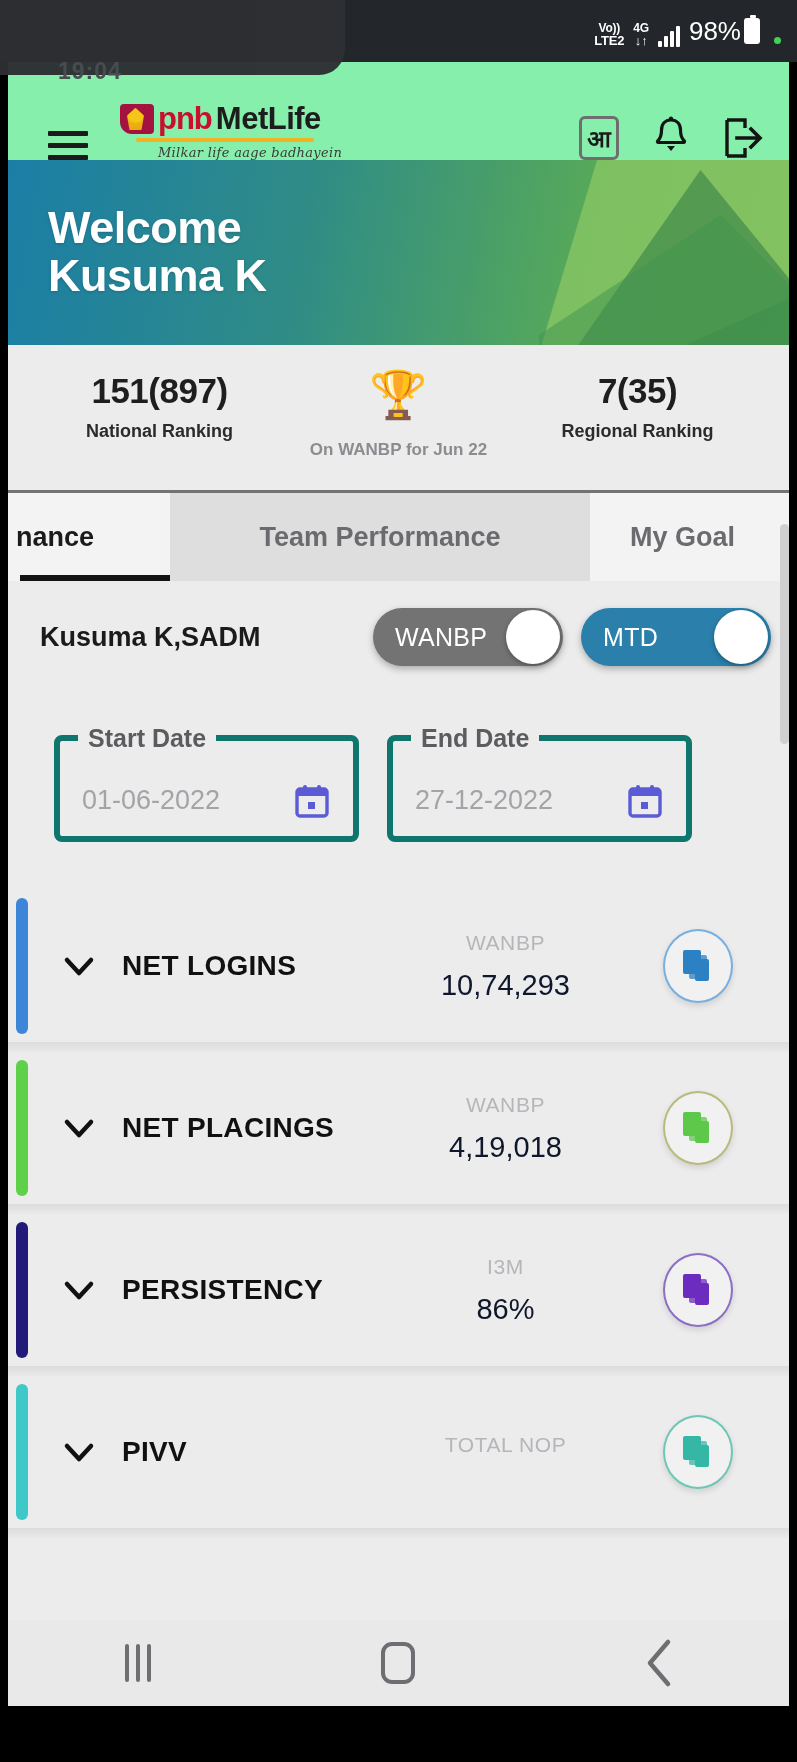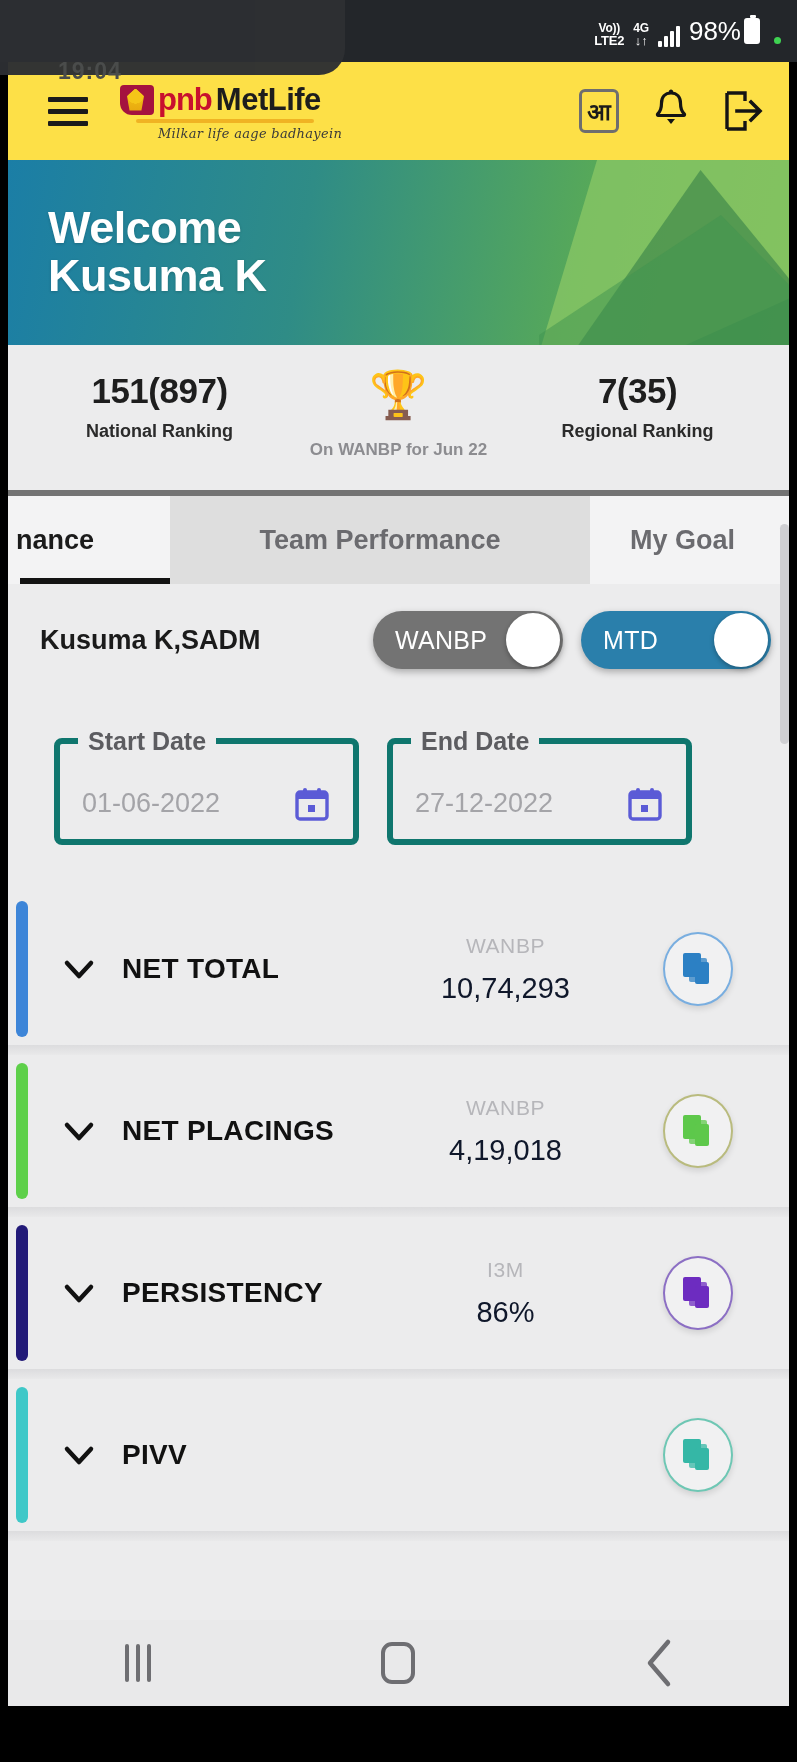--- a/index.html
+++ b/index.html
@@ -69,22 +69,22 @@
     position: absolute; left: 8px; top: 62px;
     width: 781px; height: 1644px;
     background: #ececed;
     overflow: hidden;
   }
 
   
   .appbar {
     position: relative;
     height: 98px;
-    background: #fde047;
-    display: flex; align-items: center;
+    background: #86efac;
+    display: flex; align-items: flex-end;
     padding: 0 22px 0 40px;
   }
   .hamburger { width: 40px; display: flex; flex-direction: column; gap: 7px; cursor: pointer; }
   .hamburger span { display: block; height: 5px; background: #1b1b1b; border-radius: 1px; }
 
   .logo { margin-left: 32px; display: flex; flex-direction: column; align-items: flex-start; }
   .logo-row { display: flex; align-items: center; gap: 4px; }
   .logo-mark {
     width: 34px; height: 30px; background: #a4123f;
     border-radius: 4px 4px 4px 12px; position: relative; overflow: hidden;
@@ -149,21 +149,21 @@
     padding: 26px 32px 0 32px;
   }
   .rank-col { width: 240px; text-align: center; }
   .rank-val { font-size: 35px; font-weight: 700; color: #1e1e1e; letter-spacing: -0.5px; }
   .rank-lbl { font-size: 18px; font-weight: 700; color: #2b2b2b; margin-top: 10px; }
   .rank-mid { width: 240px; text-align: center; }
   .trophy { font-size: 47px; line-height: 1; }
   .rank-sub { font-size: 17px; color: #8c8c90; margin-top: 22px; font-weight: bold; }
 
   
-  .tabs-wrap { position: relative; border-top: 6px solid #737373; }
+  .tabs-wrap { position: relative; border-top: 3px solid #737373; }
   .tabs { display: flex; height: 88px; background: #f5f5f6; align-items: stretch; }
   .tab {
     display: flex; align-items: center; justify-content: center;
     font-size: 27px; font-weight: 700; color: #6b6b6f;
     white-space: nowrap; position: relative;
   }
   .tab.t1 { width: 162px; background: #f3f3f4; color: #1b1b1b; justify-content: flex-start; padding-left: 8px; }
   .tab.t1::after {
     content: ""; position: absolute; left: 12px; right: 0; bottom: 0; height: 6px; background: #131313;
   }
@@ -407,21 +407,21 @@
       </div>
 
       <div class="cards" id="cards">
           <div class="card">
             <span class="accent" style="background:#3d85d8"></span>
             <span class="chev">
               <svg width="38" height="38" viewBox="0 0 38 38">
                 <path d="M7 13 L19 26 L31 13" fill="none" stroke="#111" stroke-width="4.5" stroke-linecap="round" stroke-linejoin="round"></path>
               </svg>
             </span>
-            <span class="card-title">NET TOTAL</span>
+            <span class="card-title">NET LOGINS</span>
             <span class="card-vals">
               <span class="card-kpi" style="display:block">WANBP</span>
               <span class="card-num" style="display:block">10,74,293</span>
             </span>
             <span class="card-btn" style="border-color:#79aee0">
               <svg width="34" height="36" viewBox="0 0 34 36">
                 <rect x="2" y="2" width="18" height="24" rx="2" fill="#2c80c4"></rect>
                 <rect x="8" y="7" width="18" height="24" rx="2" fill="#2c80c4" opacity=".75"></rect>
                 <rect x="14" y="11" width="14" height="22" rx="2" fill="#2c80c4"></rect>
               </svg>
@@ -468,20 +468,24 @@
             </span>
           </div>
           <div class="card">
             <span class="accent" style="background:#3fc8c8"></span>
             <span class="chev">
               <svg width="38" height="38" viewBox="0 0 38 38">
                 <path d="M7 13 L19 26 L31 13" fill="none" stroke="#111" stroke-width="4.5" stroke-linecap="round" stroke-linejoin="round"></path>
               </svg>
             </span>
             <span class="card-title">PIVV</span>
+            <span class="card-vals">
+              <span class="card-kpi" style="display:block">TOTAL NOP</span>
+              <span class="card-num" style="display:block"></span>
+            </span>
             <span class="card-btn" style="border-color:#6ec7b4">
               <svg width="34" height="36" viewBox="0 0 34 36">
                 <rect x="2" y="2" width="18" height="24" rx="2" fill="#35b7a6"></rect>
                 <rect x="8" y="7" width="18" height="24" rx="2" fill="#35b7a6" opacity=".75"></rect>
                 <rect x="14" y="11" width="14" height="22" rx="2" fill="#35b7a6"></rect>
               </svg>
             </span>
           </div>
         </div>
     </div>

